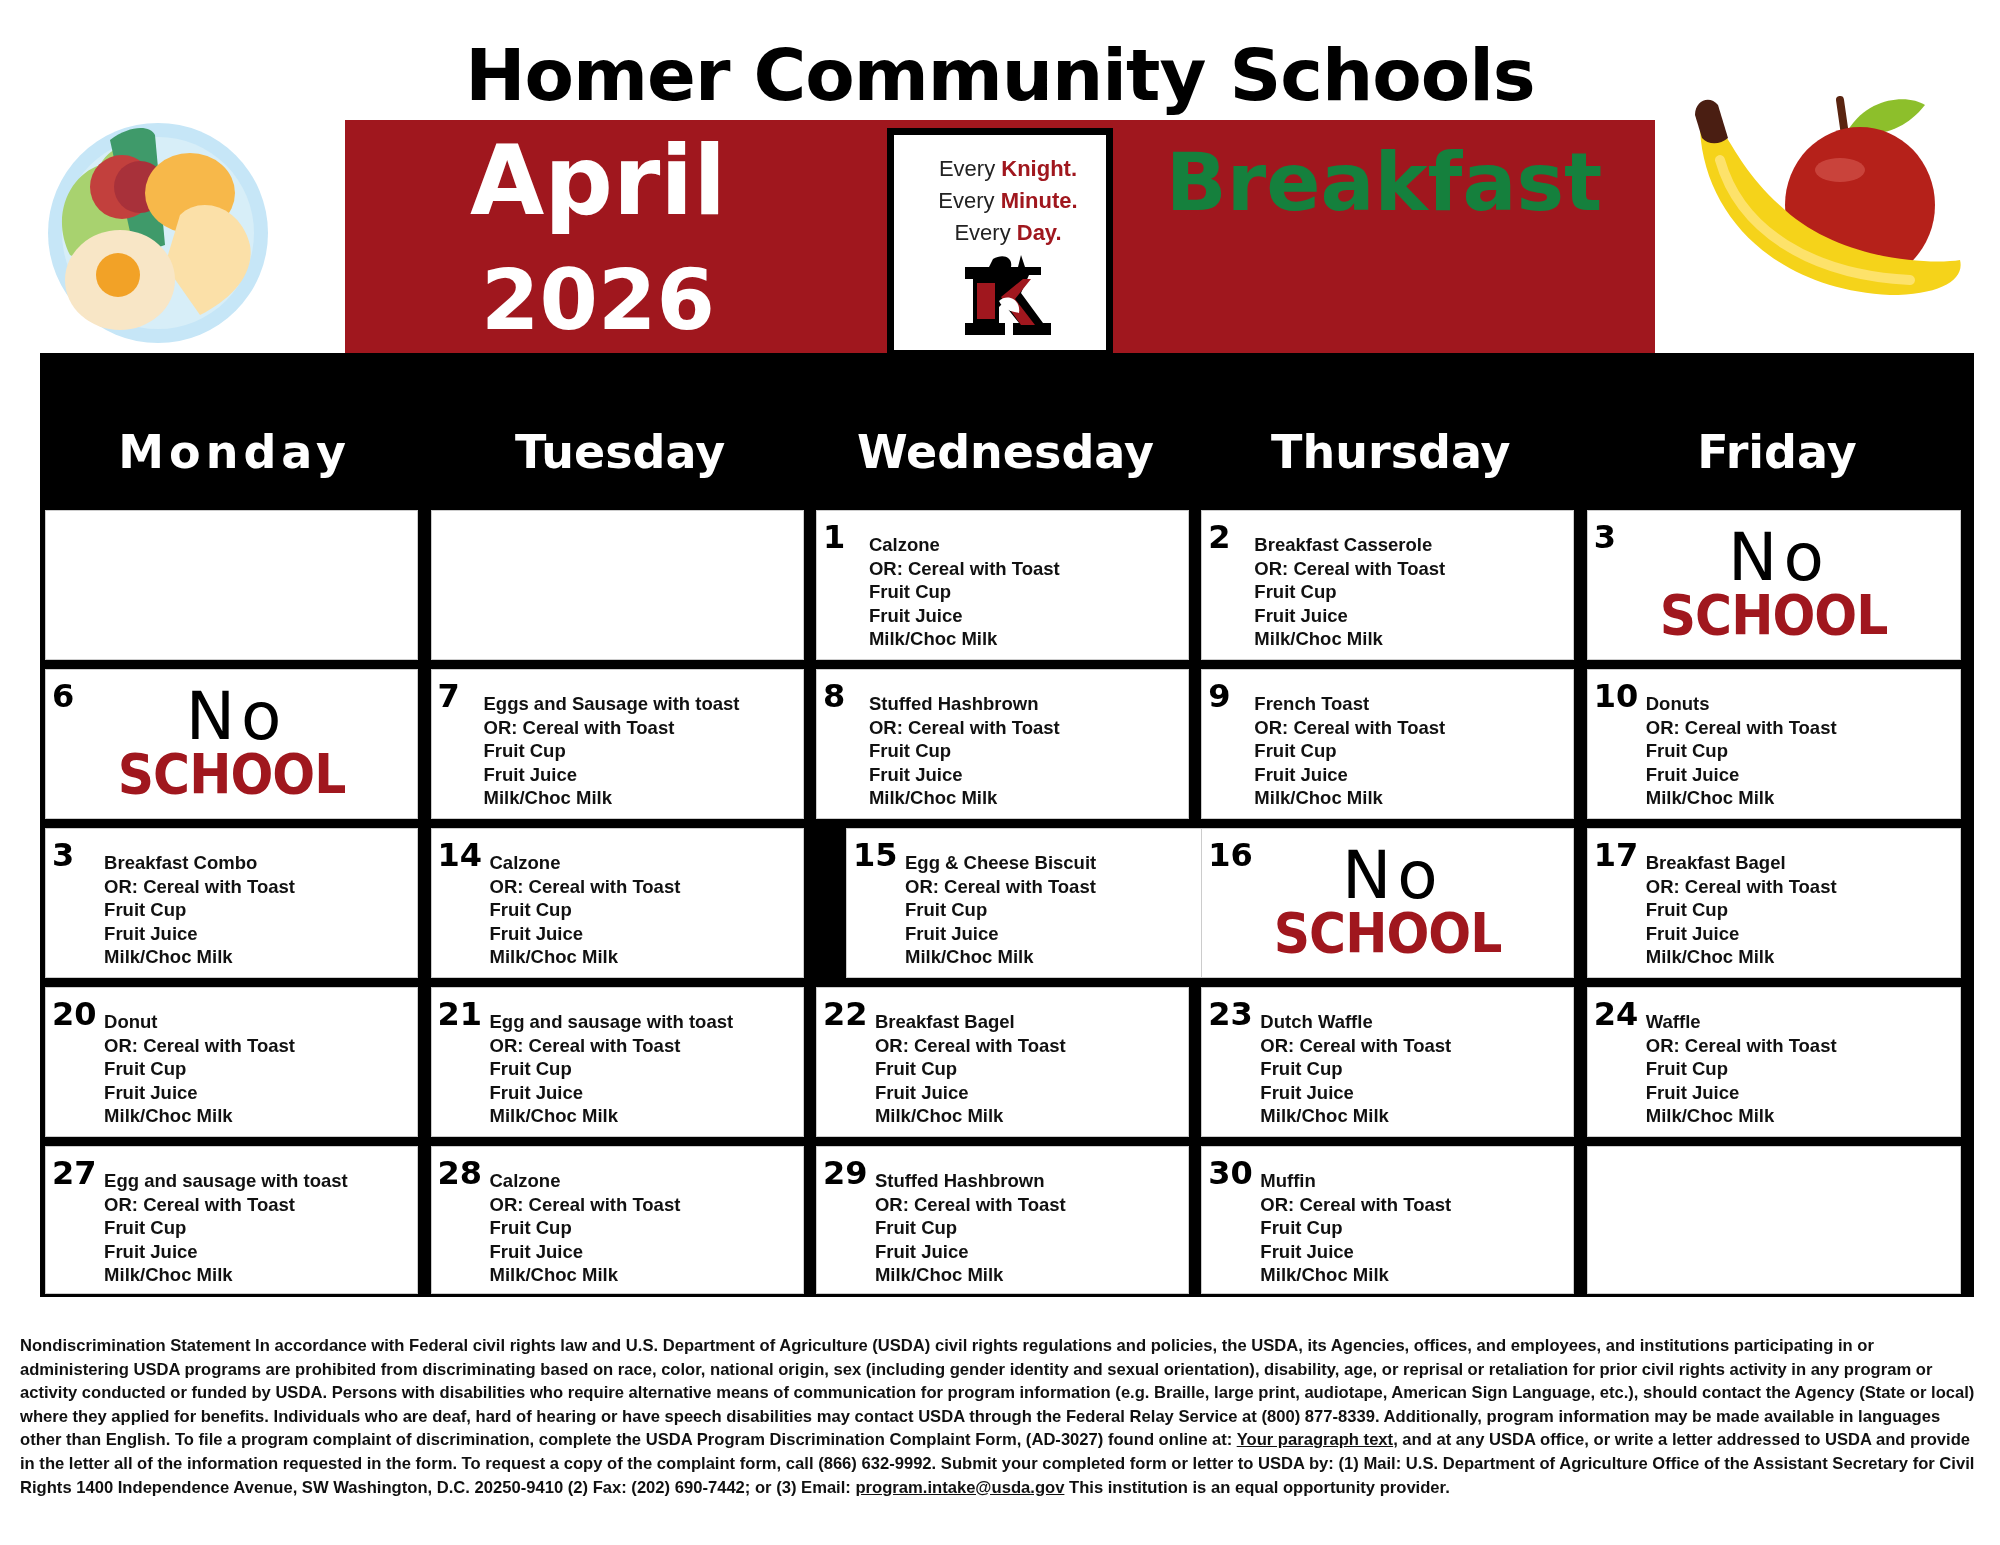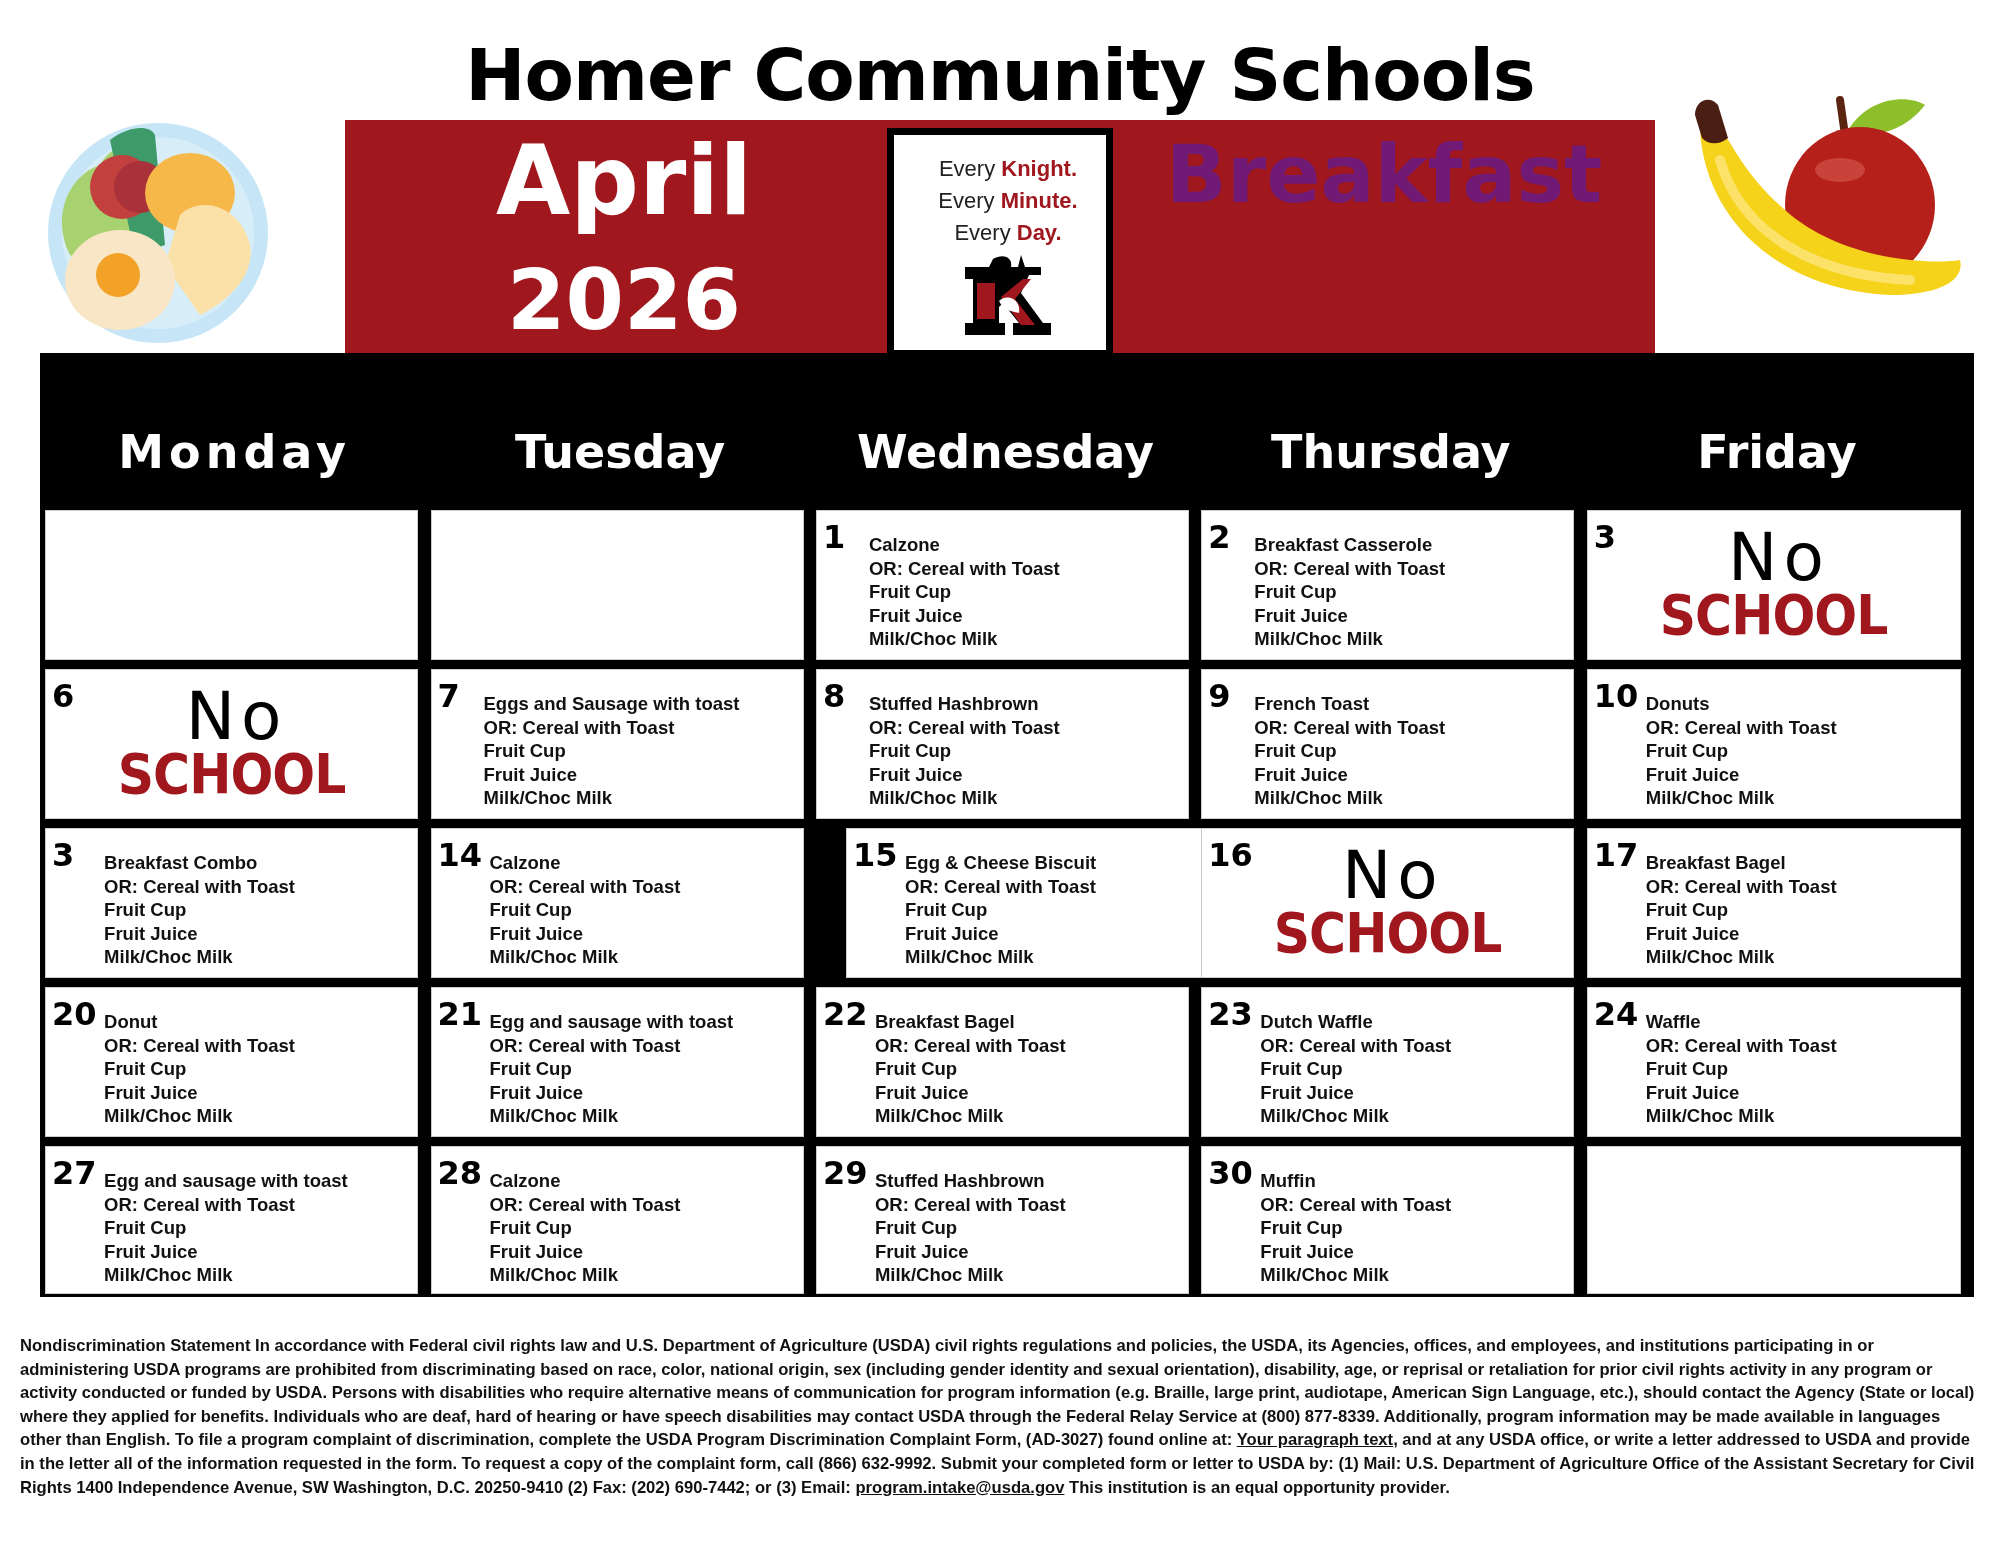--- a/index.html
+++ b/index.html
@@ -10,29 +10,29 @@
       position: absolute; left: 0; top: 30px; width: 2000px; text-align: center;
       font-family: "DejaVu Sans", sans-serif; font-weight: bold; font-size: 72px; letter-spacing: -1px;
       line-height: 90px; color: #000;
     }
 
     .red-band {
       position: absolute; left: 345px; top: 120px; width: 1310px; height: 276px;
       background: #a0171e;
     }
     .month-block {
-      position: absolute; left: 354px; top: 120px; width: 540px; height: 230px;
+      position: absolute; left: 328px; top: 120px; width: 540px; height: 230px;
       color: #fff; text-align: center; font-family: "DejaVu Sans", sans-serif; font-weight: bold;
     }
     .month-block .month { display: block; font-size: 96px; line-height: 118px; margin-top: 2px; }
     .month-block .year { display: block; font-size: 84px; line-height: 120px; }
 
     .menu-block {
-      position: absolute; left: 1113px; top: 108px; width: 542px; height: 230px;
-      color: #701a75; text-align: center; font-family: "DejaVu Sans", sans-serif; font-weight: bold;
+      position: absolute; left: 1113px; top: 116px; width: 542px; height: 230px;
+      color: #15803d; text-align: center; font-family: "DejaVu Sans", sans-serif; font-weight: bold;
     }
     .menu-block .l1 { display: block; font-size: 80px; line-height: 118px; margin-top: 8px; }
     .menu-block .l2 { display: block; font-size: 80px; line-height: 110px; }
 
     .logo-box {
       position: absolute; left: 887px; top: 128px; width: 226px; height: 229px;
       background: #fff; border: 7px solid #000;
       display: flex; flex-direction: column; align-items: center; padding-top: 18px; padding-left: 16px;
     }
     .logo-box .slogan { font-family: "Liberation Sans", sans-serif; font-size: 22px; line-height: 32px; color: #222; text-align: center; }

